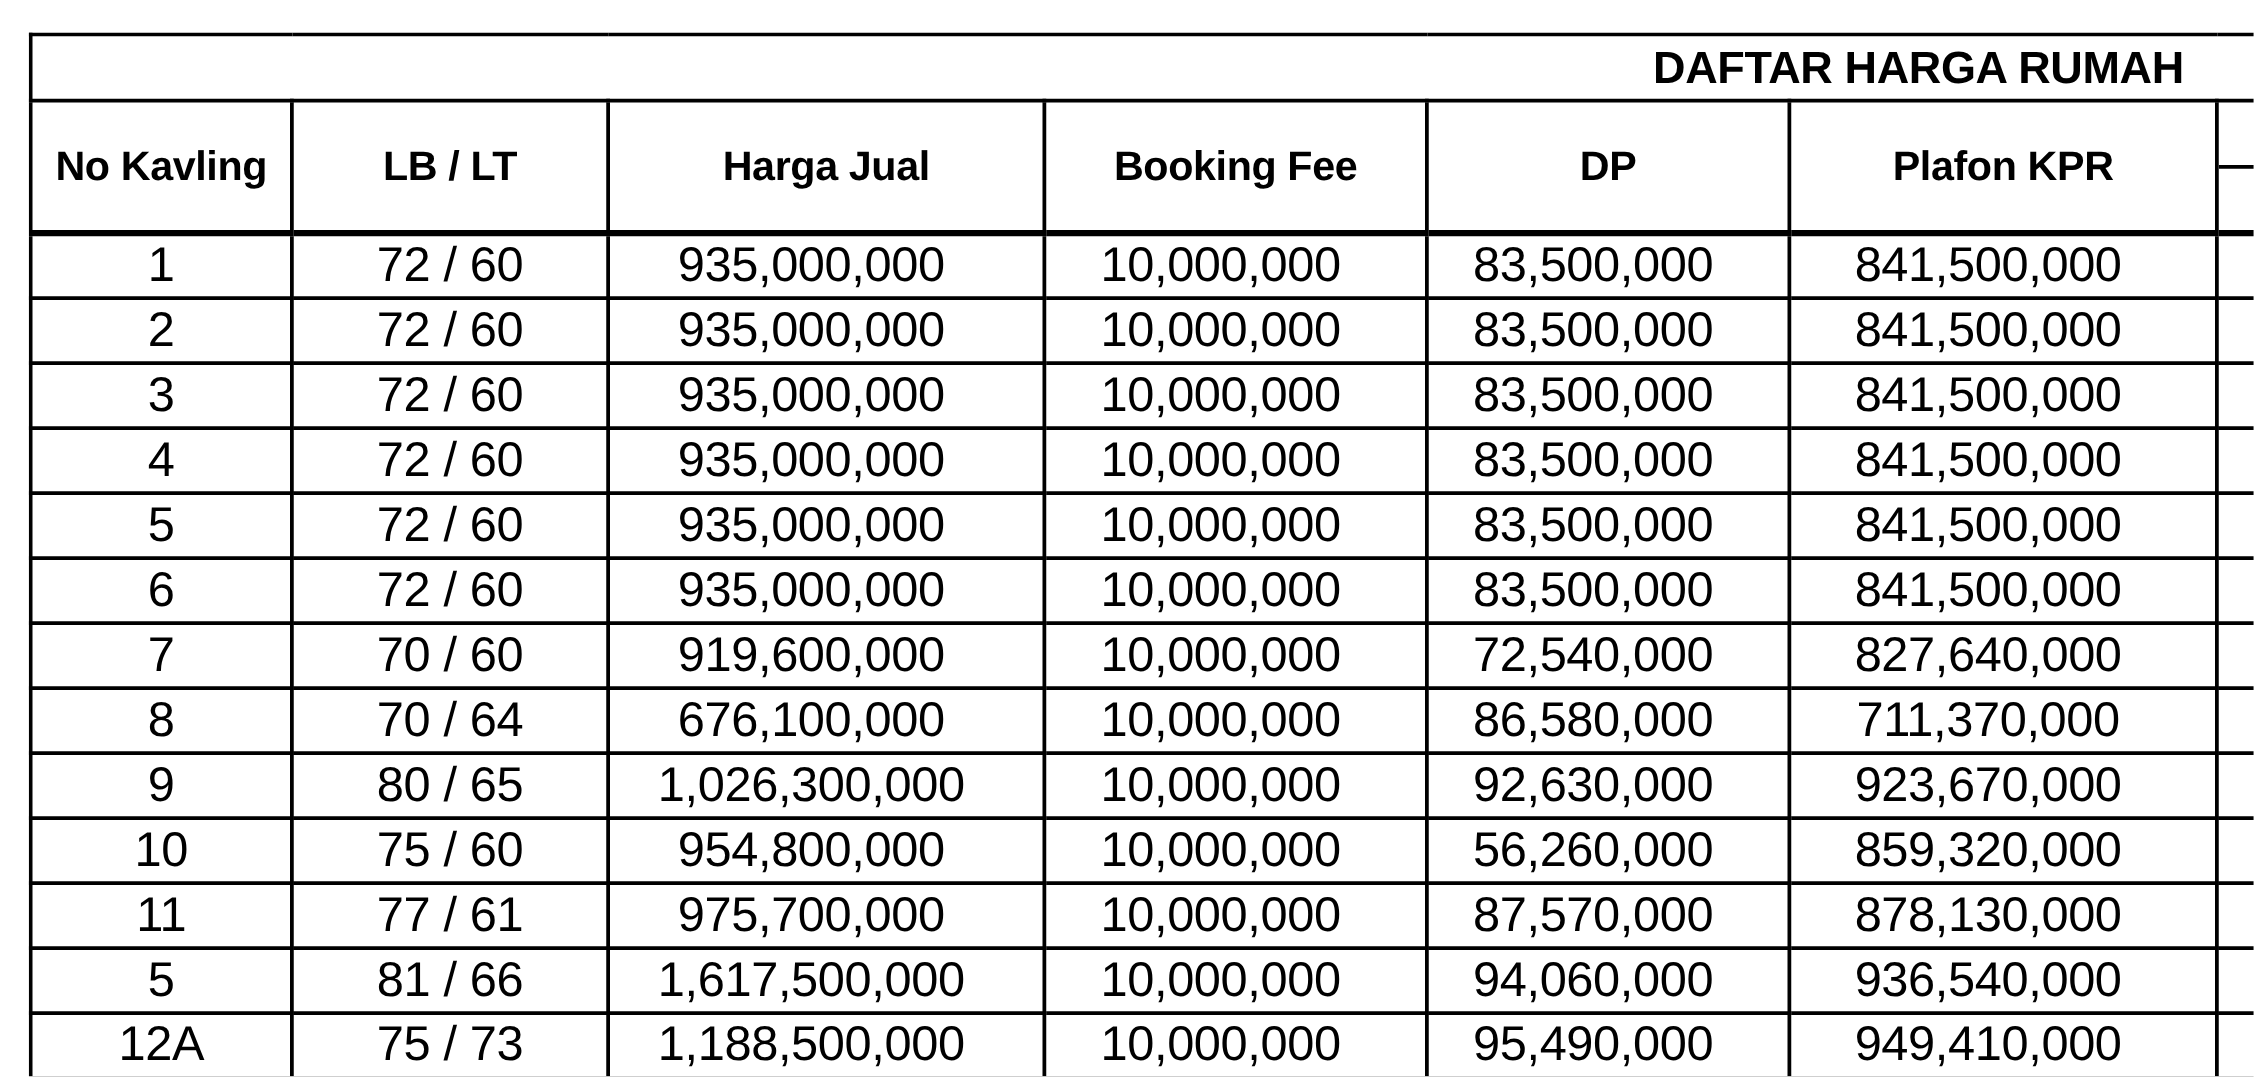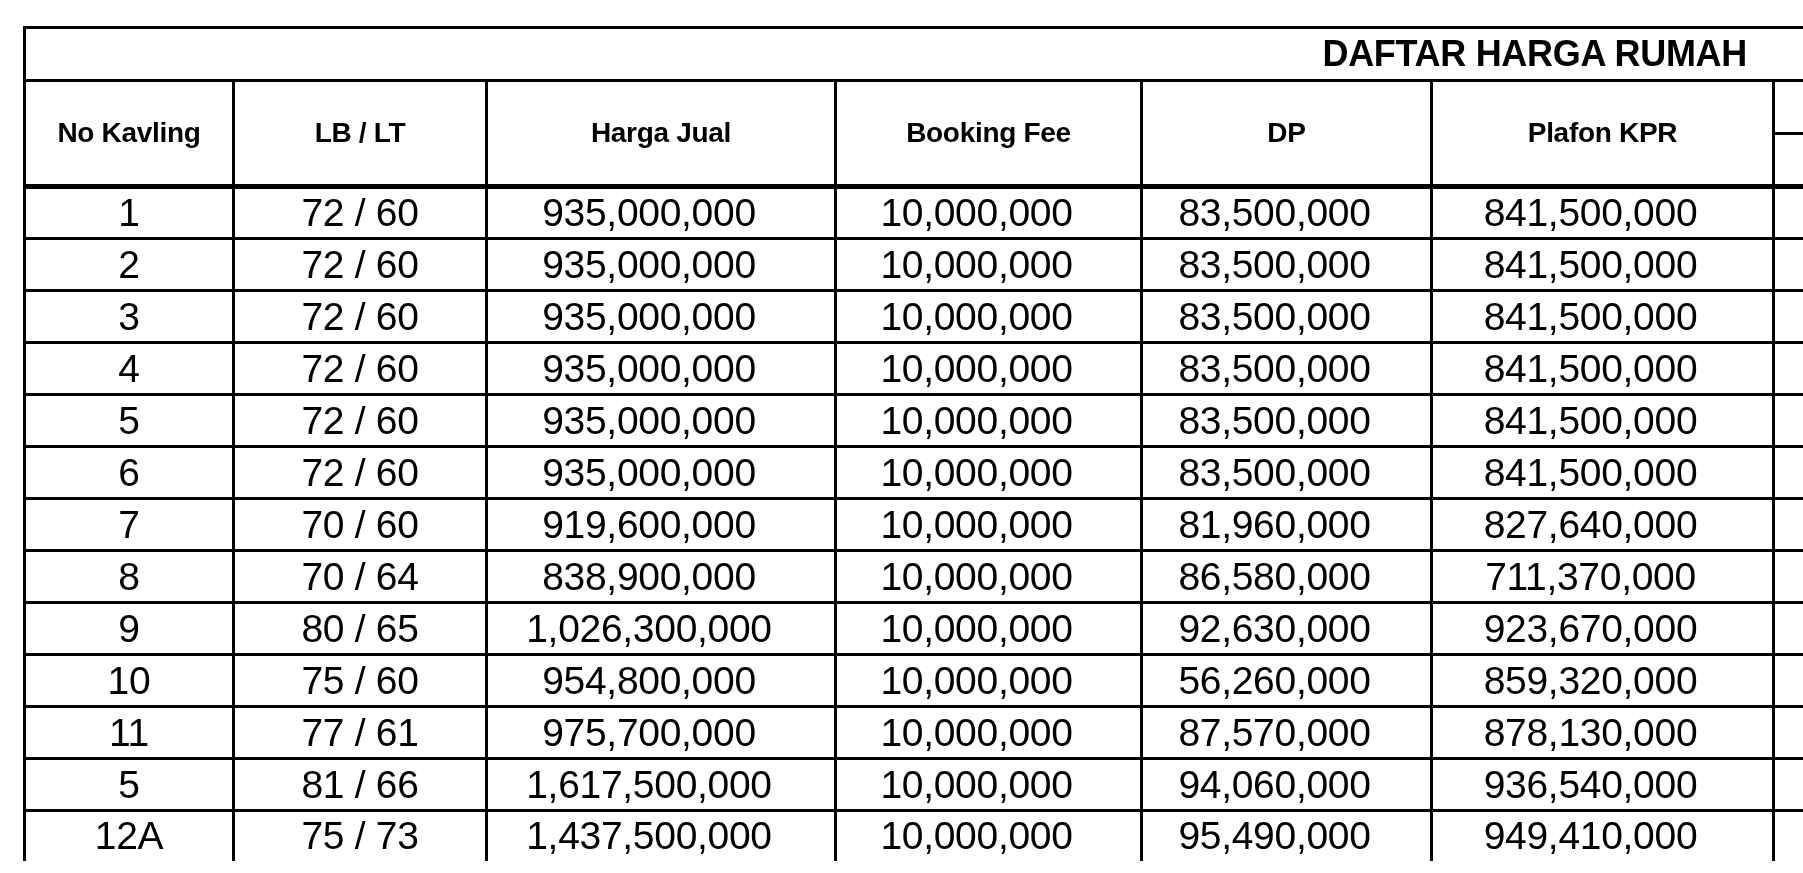--- a/index.html
+++ b/index.html
@@ -34,21 +34,21 @@
   td.title-cell{
     font-size:36px;
     font-weight:bold;
     text-align:right;
     padding-right:225px;
     letter-spacing:-0.3px;
   }
   
   tr.header-row{height:104px;}
   .header-row th{
-    font-size:28px;
+    font-size:33px;
     font-weight:bold;
     text-align:center;
     border-bottom:5px solid #000000;
     letter-spacing:-0.3px;
   }
   th.col-extra{padding:0;}
   th.col-extra .half-top{height:50px;border-bottom:3px solid #000000;}
   th.col-extra .half-bottom{height:49px;}
   
   tbody tr{height:52px;}
@@ -149,28 +149,28 @@
             <td class="c3">10,000,000</td>
             <td class="c4">83,500,000</td>
             <td class="c5">841,500,000</td>
             <td class="c-extra"></td>
           </tr>
           <tr>
             <td class="c0">7</td>
             <td class="c1">70 / 60</td>
             <td class="c2">919,600,000</td>
             <td class="c3">10,000,000</td>
-            <td class="c4">81,960,000</td>
+            <td class="c4">72,540,000</td>
             <td class="c5">827,640,000</td>
             <td class="c-extra"></td>
           </tr>
           <tr>
             <td class="c0">8</td>
             <td class="c1">70 / 64</td>
-            <td class="c2">838,900,000</td>
+            <td class="c2">676,100,000</td>
             <td class="c3">10,000,000</td>
             <td class="c4">86,580,000</td>
             <td class="c5">711,370,000</td>
             <td class="c-extra"></td>
           </tr>
           <tr>
             <td class="c0">9</td>
             <td class="c1">80 / 65</td>
             <td class="c2">1,026,300,000</td>
             <td class="c3">10,000,000</td>
@@ -201,21 +201,21 @@
             <td class="c1">81 / 66</td>
             <td class="c2">1,617,500,000</td>
             <td class="c3">10,000,000</td>
             <td class="c4">94,060,000</td>
             <td class="c5">936,540,000</td>
             <td class="c-extra"></td>
           </tr>
           <tr>
             <td class="c0">12A</td>
             <td class="c1">75 / 73</td>
-            <td class="c2">1,437,500,000</td>
+            <td class="c2">1,188,500,000</td>
             <td class="c3">10,000,000</td>
             <td class="c4">95,490,000</td>
             <td class="c5">949,410,000</td>
             <td class="c-extra"></td>
           </tr>
         </tbody>
     </table>
   </div>
 </div>
 

